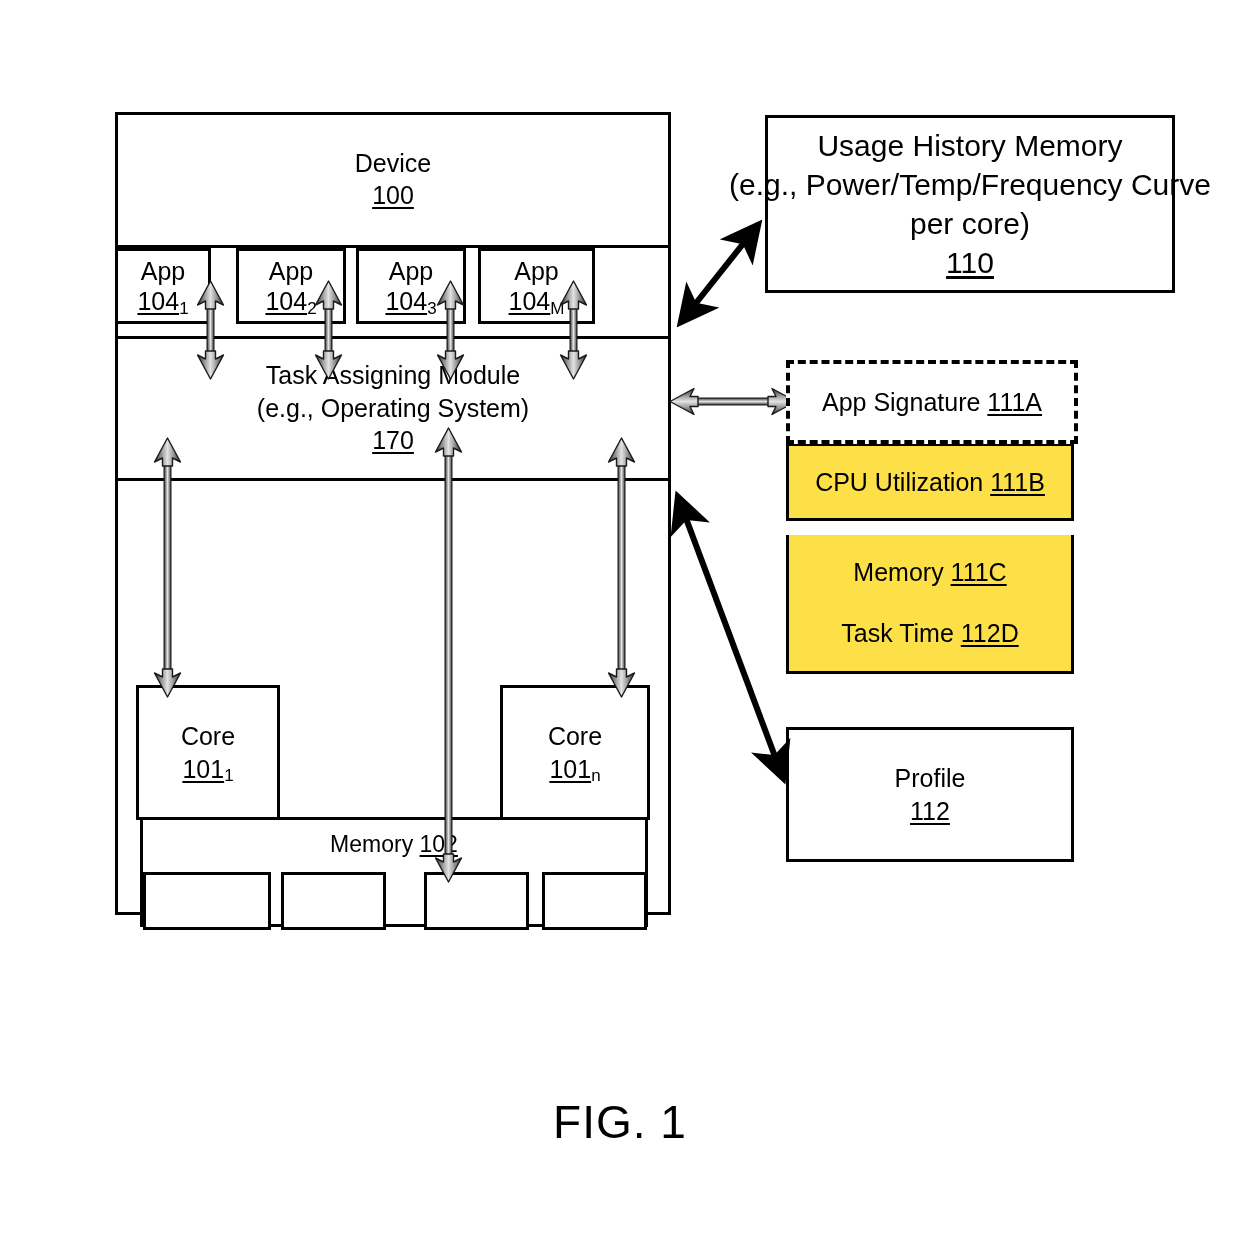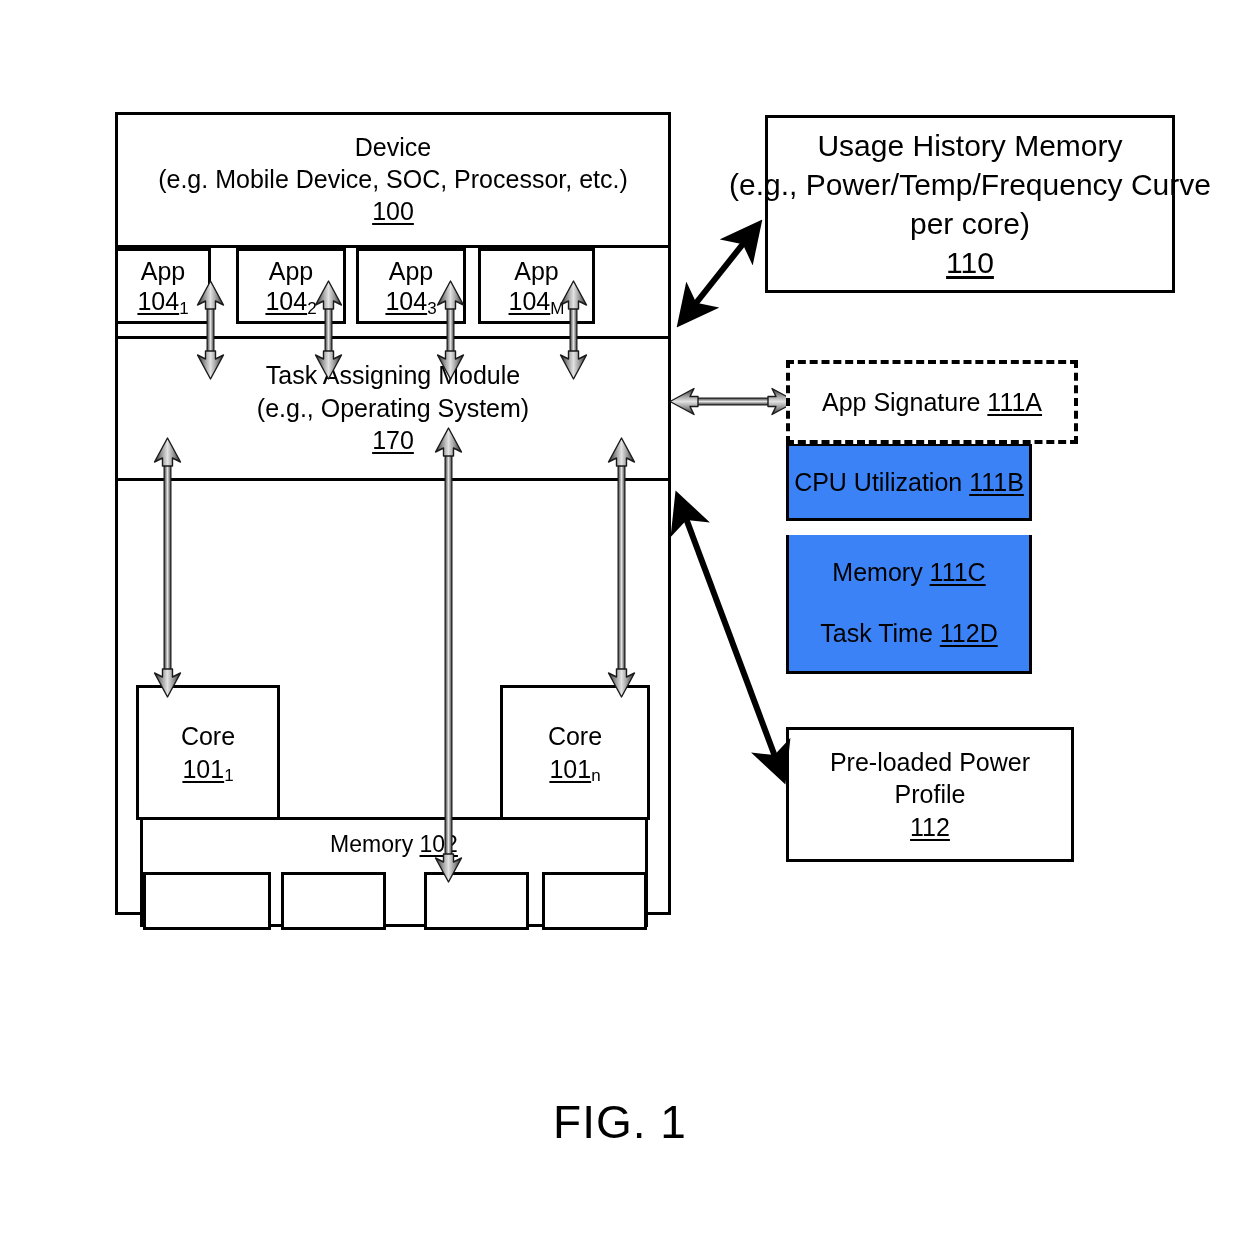--- a/index.html
+++ b/index.html
@@ -140,23 +140,23 @@
     width: 292px; height: 84px;
     border: 4px dashed #000;
     font-size: 25px;
     z-index: 5;
   }
   .stack-row {
     position: absolute;
     box-sizing: border-box;
     border: 3px solid #000;
     border-top: none;
-    background: #3b82f6;
+    background: #fde047;
     left: 786px;
-    width: 246px;
+    width: 288px;
     height: 78px;
     display: flex;
     align-items: center;
     justify-content: center;
     font-size: 25px;
   }
   #row-cpu { top: 443px; border-top: 3px solid #000; }
   #row-mem { top: 535px; }
   #row-task { top: 596px; }
   #preloaded-power {
@@ -186,21 +186,20 @@
 </style>
 </head>
 <body>
 
 <div id="figure-root">
 
   <div class="box" id="device-box"></div>
 
   <div id="device-header">
     <span class="label-line">Device</span>
-    <span class="label-line">(e.g. Mobile Device, SOC, Processor, etc.)</span>
     <span class="label-line ref">100</span>
   </div>
 
   <div class="hrule" style="left:115px; top:245px; width:556px;"></div>
 
   <div class="hrule" style="left:115px; top:336px; width:556px;"></div>
 
   <div class="hrule" style="left:115px; top:478px; width:556px;"></div>
 
   <div class="box app-box" id="app-1">
@@ -257,21 +256,20 @@
     <span class="label-line"><span>CPU Utilization</span> <span class="ref">111B</span></span>
   </div>
   <div class="stack-row" id="row-mem">
     <span class="label-line"><span>Memory</span> <span class="ref">111C</span></span>
   </div>
   <div class="stack-row" id="row-task">
     <span class="label-line"><span>Task Time</span> <span class="ref">112D</span></span>
   </div>
 
   <div class="box" id="preloaded-power">
-    <span class="label-line">Pre-loaded Power</span>
     <span class="label-line">Profile</span>
     <span class="label-line ref">112</span>
   </div>
 
   <svg id="arrow-layer" viewBox="0 0 1240 1251">
     <defs>
       <linearGradient id="gradShaft" x1="0" y1="0" x2="1" y2="0">
         <stop offset="0%" stop-color="#2b2b2b"></stop>
         <stop offset="28%" stop-color="#9a9a9a"></stop>
         <stop offset="50%" stop-color="#e2e2e2"></stop>

